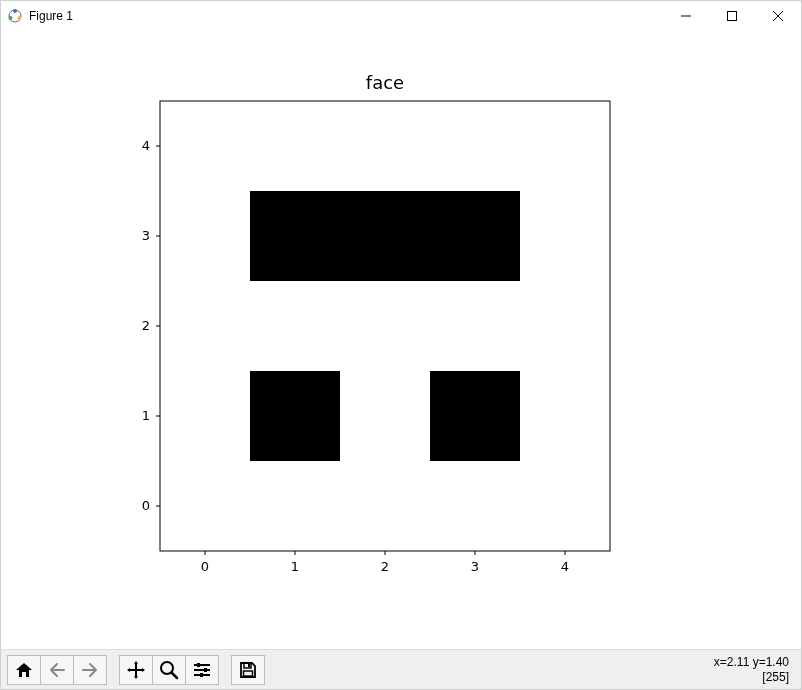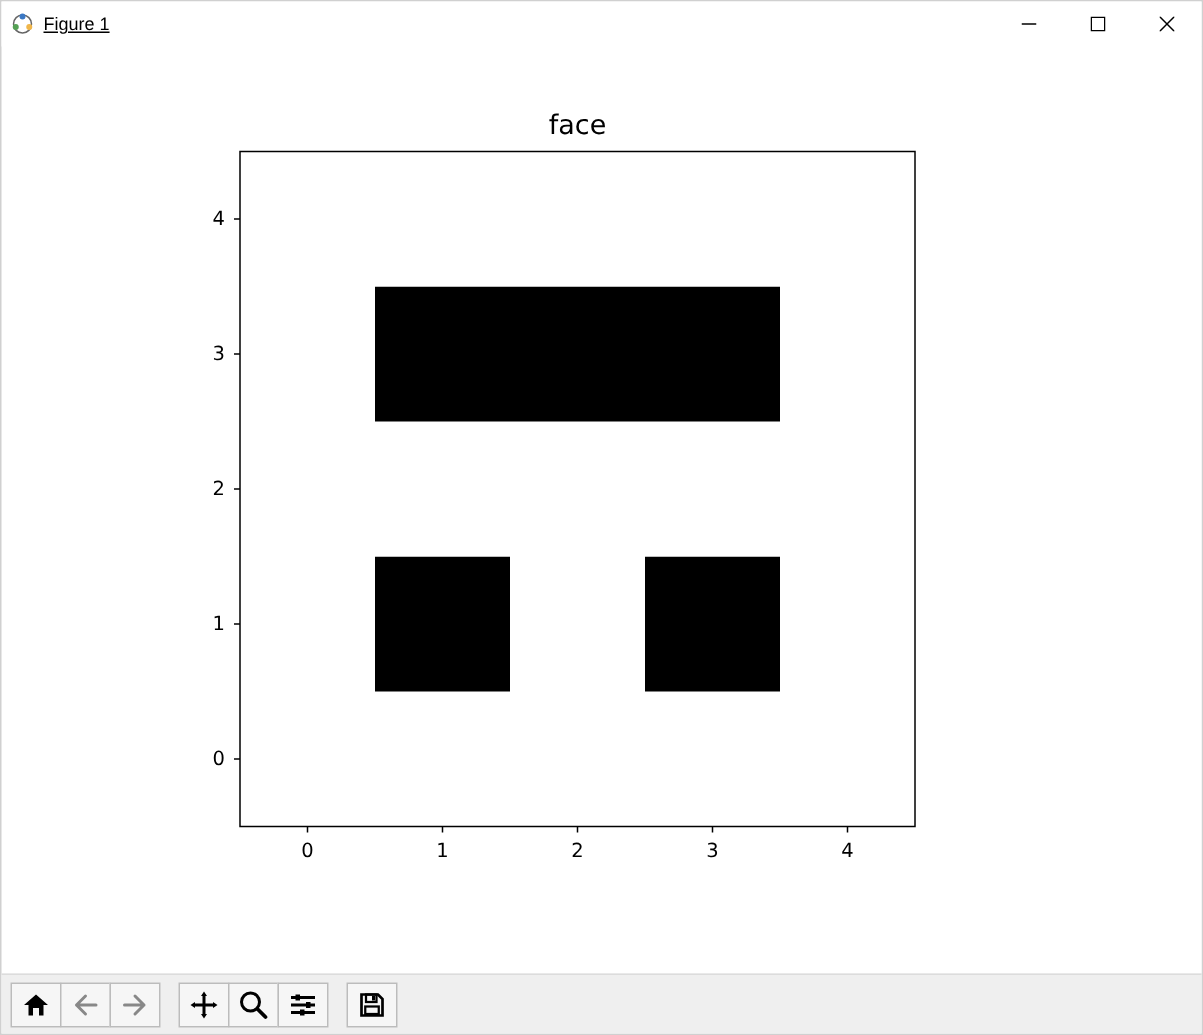--- a/index.html
+++ b/index.html
@@ -29,21 +29,21 @@
       font-size: 12px;
       color: #000;
     }
     .titlebar .app-icon {
       width: 16px; height: 16px;
       margin-right: 6px;
       display: inline-block;
       position: relative;
     }
     .titlebar .app-icon svg { display: block; }
-    .titlebar .title { flex: 0 0 auto; text-decoration: underline; }
+    .titlebar .title { flex: 0 0 auto; }
     .titlebar .spacer { flex: 1 1 auto; }
     .win-btn {
       width: 46px;
       height: 30px;
       display: flex;
       align-items: center;
       justify-content: center;
       font-size: 10px;
       color: #000;
       background: transparent;
@@ -267,15 +267,19 @@
           <svg width="18" height="18" viewBox="0 0 18 18">
             <path d="M2 2 H13 L16 5 V16 H2 Z" fill="none" stroke="#000" stroke-width="1.8"></path>
             <rect x="5" y="2" width="7" height="5" fill="none" stroke="#000" stroke-width="1.5"></rect>
             <rect x="9" y="3" width="2" height="3" fill="#000"></rect>
             <rect x="4.5" y="10" width="9" height="5" fill="none" stroke="#000" stroke-width="1.5"></rect>
           </svg>
         </span>
       </div>
     </div>
 
+    <div class="status-right">
+      <div>x=2.11 y=1.40</div>
+      <div>[255]</div>
+    </div>
   </div>
 
 </div>
 
 </body></html>

